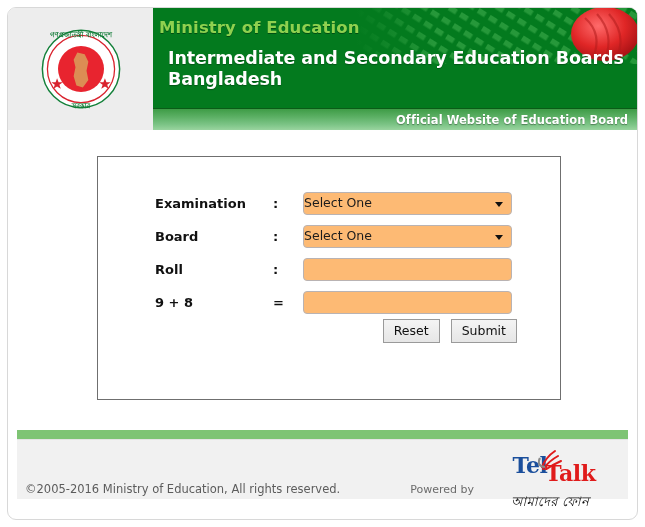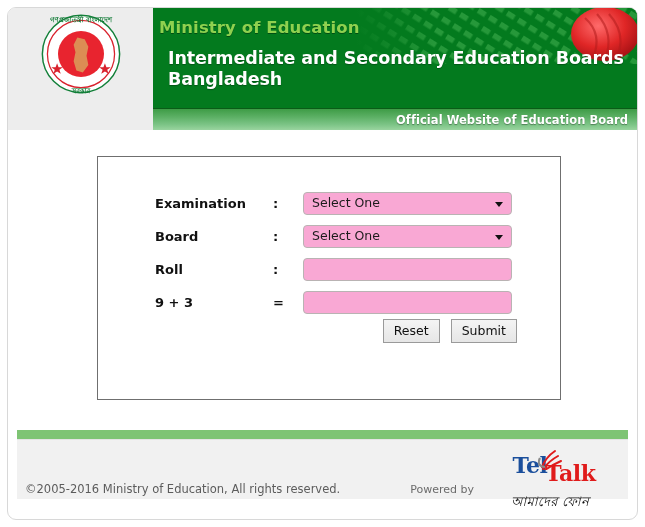--- a/index.html
+++ b/index.html
@@ -36,20 +36,21 @@
     background: #ededed;
     display: flex;
     align-items: stretch;
   }
 
   .logo-pane {
     width: 145px;
     flex: 0 0 145px;
     background: #ededed;
     display: flex;
+    align-items: center;
     justify-content: center;
   }
 
   .emblem { width: 92px; height: 92px; display: block; }
 
   .banner {
     flex: 1 1 auto;
     position: relative;
     background: #037a1e;
     overflow: hidden;
@@ -150,27 +151,27 @@
     font-size: 13px;
     font-weight: bold;
     color: #111111;
     height: 33px;
   }
   .cell-field { width: 214px; height: 33px; }
 
   .fld {
     width: 209px;
     height: 23px;
-    background: #f9a8d4;
+    background: #fdba74;
     border: 1px solid #b9b3b3;
     border-radius: 4px;
     font-family: "DejaVu Sans", "Liberation Sans", sans-serif;
     font-size: 12.5px;
     color: #1c1c1c;
-    padding: 0 8px;
+    padding: 0 0;
     display: flex;
     align-items: center;
     position: relative;
   }
   .fld.sel { padding-right: 20px; }
   .fld-caret {
     position: absolute;
     right: 8px; top: 50%;
     margin-top: -2px;
     width: 0; height: 0;
@@ -358,21 +359,21 @@
               <td class="cell-label">Roll</td>
               <td class="cell-sep">:</td>
               <td class="cell-field">
                 <div class="fld">
                   <span class="fld-text"></span>
                 </div>
               </td>
             </tr>
 
             <tr>
-              <td class="cell-label">9 + 3</td>
+              <td class="cell-label">9 + 8</td>
               <td class="cell-sep">=</td>
               <td class="cell-field">
                 <div class="fld">
                   <span class="fld-text"></span>
                 </div>
               </td>
             </tr>
 
             <tr>
               <td colspan="3" class="btn-row">

